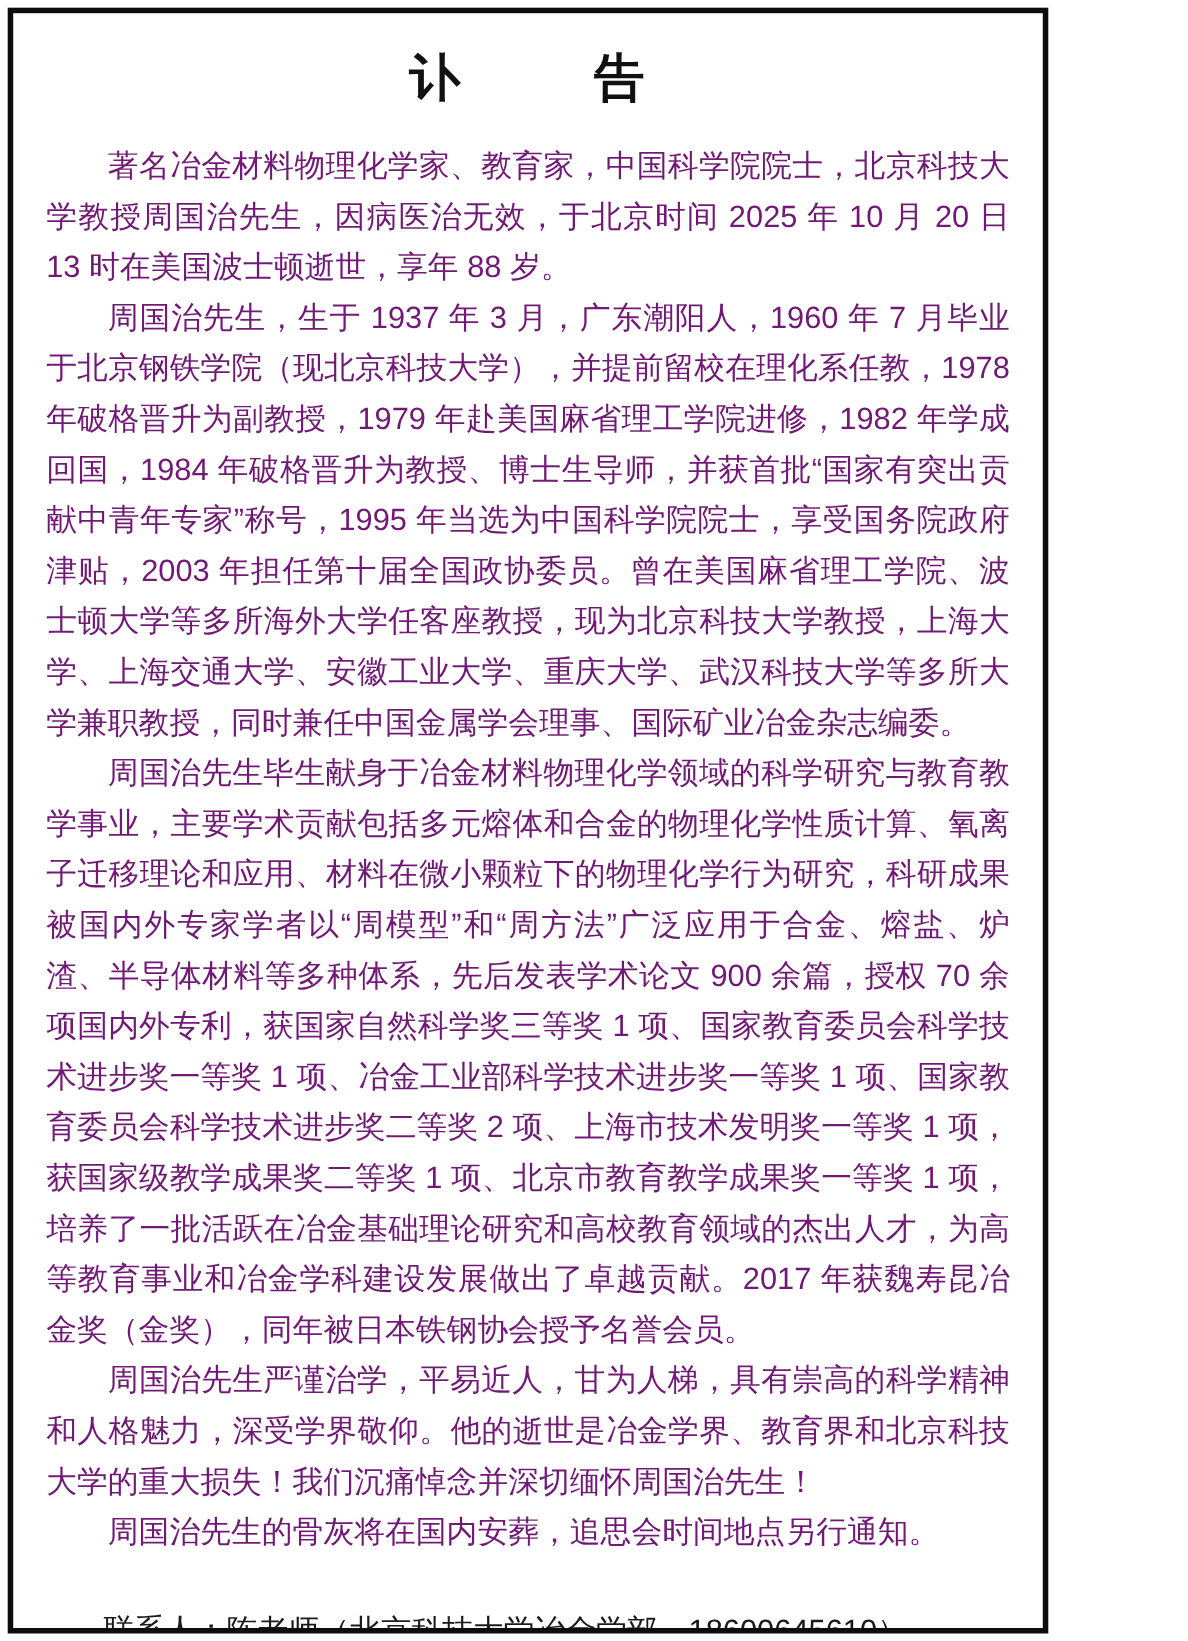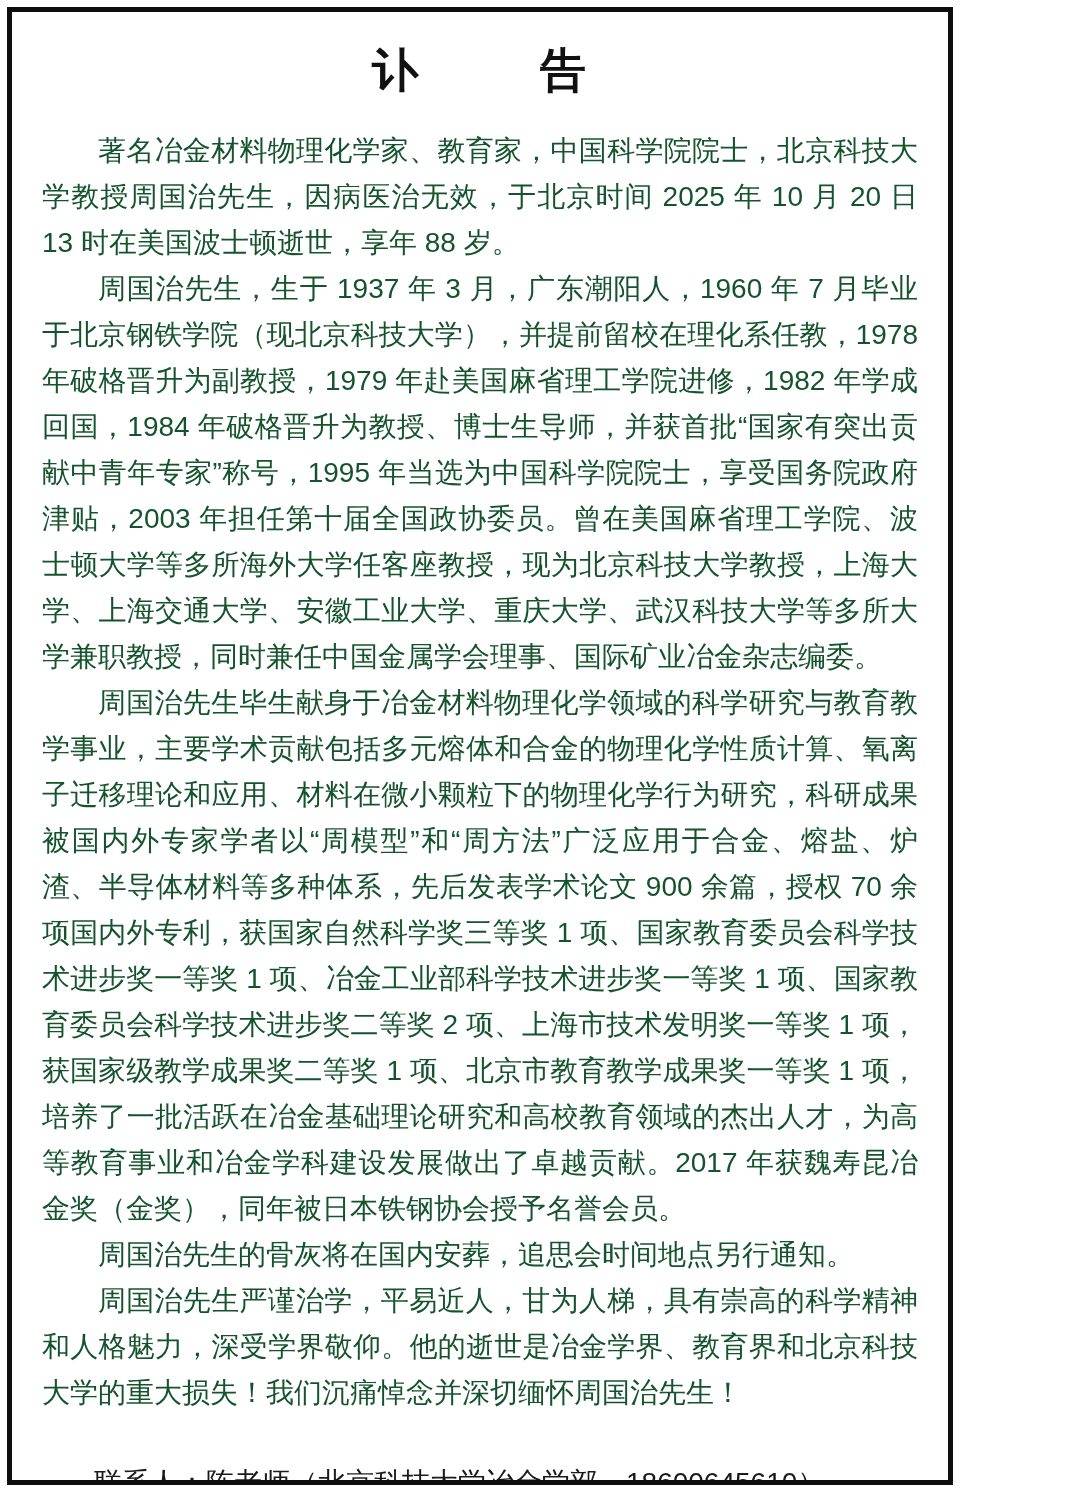--- a/index.html
+++ b/index.html
@@ -30,21 +30,21 @@
   .notice-title {
     text-align: center;
     font-size: 46px;
     font-weight: bold;
     color: #111111;
     word-spacing: 105px;
     margin: 6px 0 26px 0;
     letter-spacing: 2px;
   }
   .body-text {
-    color: #14532d;
+    color: #701a75;
     font-size: 28px;
     line-height: 46px;
     text-align: justify;
   }
   .body-text p {
     margin: 0;
     text-indent: 2em;
     text-justify: inter-ideograph;
   }
   .contacts {
@@ -73,22 +73,22 @@
 
 <div class="page">
   <div class="notice-border">
 
     <h1 class="notice-title">讣 告</h1>
 
     <div class="body-text">
       <p>著名冶金材料物理化学家、教育家，中国科学院院士，北京科技大学教授周国治先生，因病医治无效，于北京时间 2025 年 10 月 20 日 13 时在美国波士顿逝世，享年 88 岁。</p>
       <p>周国治先生，生于 1937 年 3 月，广东潮阳人，1960 年 7 月毕业于北京钢铁学院（现北京科技大学），并提前留校在理化系任教，1978 年破格晋升为副教授，1979 年赴美国麻省理工学院进修，1982 年学成回国，1984 年破格晋升为教授、博士生导师，并获首批“国家有突出贡献中青年专家”称号，1995 年当选为中国科学院院士，享受国务院政府津贴，2003 年担任第十届全国政协委员。曾在美国麻省理工学院、波士顿大学等多所海外大学任客座教授，现为北京科技大学教授，上海大学、上海交通大学、安徽工业大学、重庆大学、武汉科技大学等多所大学兼职教授，同时兼任中国金属学会理事、国际矿业冶金杂志编委。</p>
       <p>周国治先生毕生献身于冶金材料物理化学领域的科学研究与教育教学事业，主要学术贡献包括多元熔体和合金的物理化学性质计算、氧离子迁移理论和应用、材料在微小颗粒下的物理化学行为研究，科研成果被国内外专家学者以“周模型”和“周方法”广泛应用于合金、熔盐、炉渣、半导体材料等多种体系，先后发表学术论文 900 余篇，授权 70 余项国内外专利，获国家自然科学奖三等奖 1 项、国家教育委员会科学技术进步奖一等奖 1 项、冶金工业部科学技术进步奖一等奖 1 项、国家教育委员会科学技术进步奖二等奖 2 项、上海市技术发明奖一等奖 1 项，获国家级教学成果奖二等奖 1 项、北京市教育教学成果奖一等奖 1 项，培养了一批活跃在冶金基础理论研究和高校教育领域的杰出人才，为高等教育事业和冶金学科建设发展做出了卓越贡献。2017 年获魏寿昆冶金奖（金奖），同年被日本铁钢协会授予名誉会员。</p>
+      <p>周国治先生严谨治学，平易近人，甘为人梯，具有崇高的科学精神和人格魅力，深受学界敬仰。他的逝世是冶金学界、教育界和北京科技大学的重大损失！我们沉痛悼念并深切缅怀周国治先生！</p>
       <p>周国治先生的骨灰将在国内安葬，追思会时间地点另行通知。</p>
-      <p>周国治先生严谨治学，平易近人，甘为人梯，具有崇高的科学精神和人格魅力，深受学界敬仰。他的逝世是冶金学界、教育界和北京科技大学的重大损失！我们沉痛悼念并深切缅怀周国治先生！</p>
     </div>
 
     <div class="contacts">
 
       <div class="contact-row">
         <span class="contact-label">联系人：</span>
         <div class="contact-values">
           <div class="contact-line">陈老师（北京科技大学冶金学部，18600645610）</div>
           <div class="contact-line">马老师（北京科技大学冶金学部，15001017062）</div>
 

